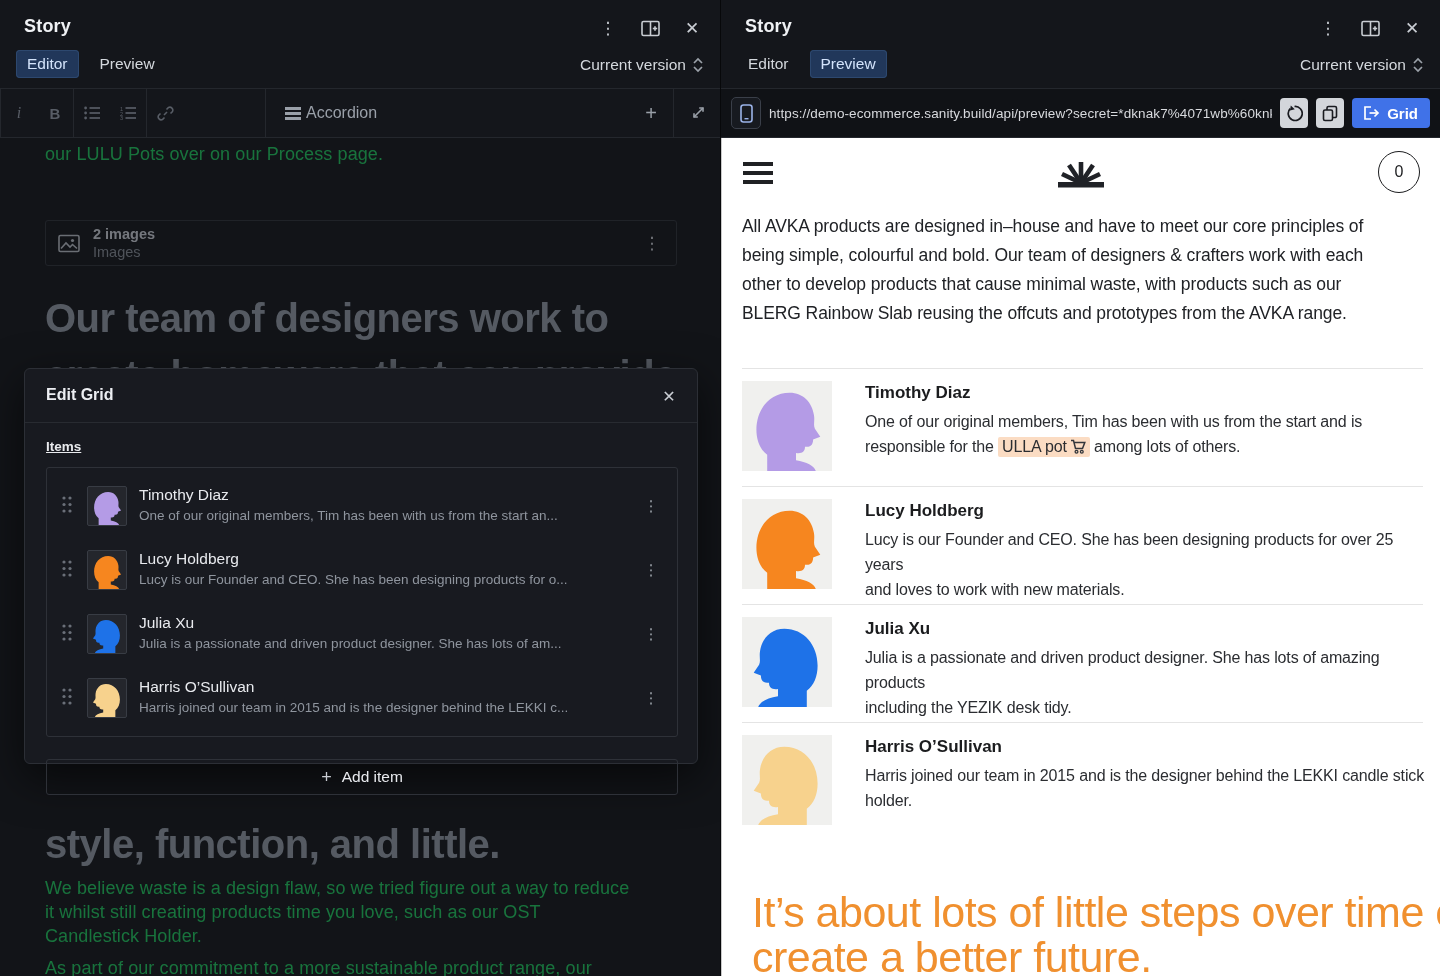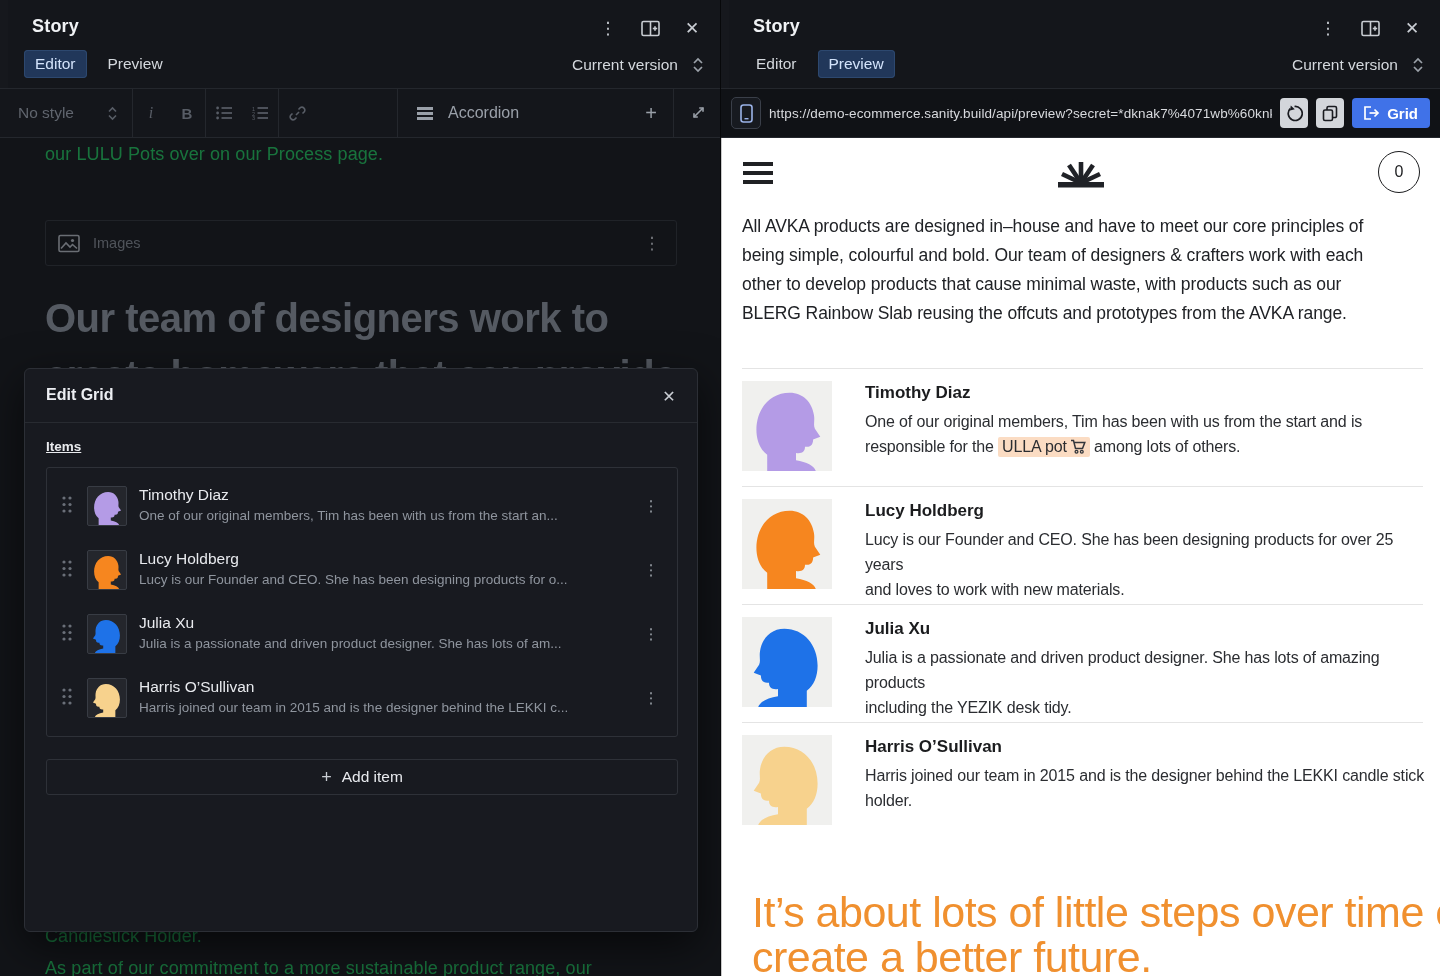--- a/index.html
+++ b/index.html
@@ -6,51 +6,51 @@
   html,body { width:1440px; height:976px; overflow:hidden; background:#0e0f13; font-family:"Liberation Sans", sans-serif; }
   .root { position:relative; width:1440px; height:976px; }
   .pre { white-space:pre-line; }
 
   
   .pane { position:absolute; top:0; height:976px; width:720px; overflow:hidden; }
   .pane-left { left:0; background:#16181d; }
   .pane-right { left:720px; background:#16181d; border-left:1px solid #07080a; }
 
   
-  .pane-header { position:absolute; top:0; left:8px; right:0; height:88px; background:#14161b; z-index:5; }
+  .pane-header { position:absolute; top:0; left:0; right:0; height:88px; background:#14161b; z-index:5; }
   .pane-title { position:absolute; top:16px; left:24px; font-size:18px; font-weight:700; color:#f0f2f5; letter-spacing:.2px; }
   .hdr-icons { position:absolute; top:16px; right:16px; display:flex; gap:18px; align-items:center; }
   .hdr-icon { width:24px; height:24px; display:flex; align-items:center; justify-content:center; color:#c9cdd3; font-size:17px; cursor:pointer; }
   .tabs { position:absolute; top:50px; left:16px; display:flex; gap:10px; }
   .tab { padding:5px 11px; border-radius:4px; font-size:15.5px; color:#d4d8dd; cursor:pointer; }
   .tab.active { background:#21375a; color:#d3e3fb; box-shadow:inset 0 0 0 1px #2d486f; }
-  .version { position:absolute; top:56px; right:16px; display:flex; align-items:center; gap:14px; color:#d4d8dd; font-size:15.5px; }
+  .version { position:absolute; top:56px; right:16px; display:flex; align-items:center; gap:6px; color:#d4d8dd; font-size:15.5px; }
 
   
   .toolbar { position:absolute; top:88px; left:0; right:0; height:50px; background:#14161b; border-top:1px solid #24272d; border-bottom:1px solid #24272d; z-index:5; display:flex; align-items:stretch; }
   .tb-sep { width:1px; background:#24272d; }
   .tb-item { display:flex; align-items:center; justify-content:center; color:#585d66; }
   .tb-style { width:132px; justify-content:space-between; padding:0 14px 0 18px; font-size:15.5px; color:#60656e; }
   .tb-btn { width:36px; font-size:15px; }
-  .tb-block { flex:1; display:flex; align-items:center; padding-left:18px; gap:14px; color:#9aa0a9; font-size:16px; }
+  .tb-block { flex:1; display:flex; align-items:center; padding-left:18px; gap:4px; color:#9aa0a9; font-size:16px; }
   .tb-plus { width:44px; margin-left:auto; color:#9aa0a9; font-size:20px; }
   .tb-collapse { width:46px; color:#9aa0a9; }
 
   
   .editor-body { position:absolute; top:138px; left:0; right:0; bottom:0; }
   .ed-text { position:absolute; left:45px; color:#22c55e; font-size:18px; line-height:24px; letter-spacing:.1px; }
   .images-card { position:absolute; left:45px; top:82px; width:632px; height:46px; border:1px solid #303339; border-radius:3px; display:flex; align-items:center; padding:0 12px; gap:13px; }
   .images-card .meta { flex:1; }
   .images-card .t1 { font-size:14.5px; font-weight:700; color:#c9cdd3; line-height:18px; }
   .images-card .t2 { font-size:14.5px; color:#858b93; line-height:18px; }
   .ed-h2 { position:absolute; left:45px; color:#9098a2; font-size:40px; font-weight:700; line-height:57px; letter-spacing:-.5px; }
   .dim-overlay { position:absolute; top:138px; left:0; right:0; bottom:0; background:rgba(13,15,19,.45); z-index:8; }
 
   
-  .modal { position:absolute; left:24px; top:368px; width:674px; height:564px; background:#181a20; border:1px solid #2c2f36; border-radius:6px; box-shadow:0 14px 44px rgba(0,0,0,.6); z-index:10; }
+  .modal { position:absolute; left:24px; top:368px; width:674px; height:396px; background:#181a20; border:1px solid #2c2f36; border-radius:6px; box-shadow:0 14px 44px rgba(0,0,0,.6); z-index:10; }
   .modal-header { position:relative; height:54px; border-bottom:1px solid #282b31; }
   .modal-title { position:absolute; left:21px; top:17px; font-size:16px; font-weight:700; color:#eceef2; }
   .modal-close { position:absolute; right:14px; top:13px; width:28px; height:28px; display:flex; align-items:center; justify-content:center; color:#c9cdd3; font-size:16px; cursor:pointer; }
   .items-label { position:absolute; left:21px; top:70px; font-size:13.5px; font-weight:700; color:#e8eaed;text-decoration:underline; }
   .items-list { position:absolute; left:21px; top:98px; width:632px; border:1px solid #2e3138; border-radius:3px; padding:6px 0; }
   .item-row { position:relative; height:64px; }
   .drag-handle { position:absolute; left:14px; top:21px; color:#6a6f78; }
   .item-avatar { position:absolute; left:40px; top:12px; width:40px; height:40px; background:#24262c; border:1px solid #383c44; border-radius:2px; overflow:hidden; }
   .item-avatar svg { display:block; width:100%; height:100%; }
   .item-texts { position:absolute; left:92px; top:10px; width:480px; overflow:hidden; }
@@ -130,27 +130,20 @@
       <div class="version">
         <span>Current version</span>
         <svg width="12" height="16" viewBox="0 0 12 16">
             <path d="M2 6 L6 2 L10 6" fill="none" stroke="#9ba1a9" stroke-width="1.7"></path>
             <path d="M2 10 L6 14 L10 10" fill="none" stroke="#9ba1a9" stroke-width="1.7"></path>
           </svg>
       </div>
     </div>
 
     <div class="toolbar">
-      <div class="tb-item tb-style">
-        <span>No style</span>
-        <svg width="11" height="15" viewBox="0 0 11 15">
-            <path d="M2 5.5 L5.5 2 L9 5.5" fill="none" stroke="#585d66" stroke-width="1.6"></path>
-            <path d="M2 9.5 L5.5 13 L9 9.5" fill="none" stroke="#585d66" stroke-width="1.6"></path>
-          </svg>
-      </div>
       <div class="tb-sep"></div>
       <div class="tb-item tb-btn">
           <span style="font-style:italic;font-family:'Liberation Serif',serif;font-size:16px">i</span>
         </div>
       <div class="tb-item tb-btn">
           <span style="font-weight:700">B</span>
         </div>
       <div class="tb-sep"></div>
       <div class="tb-item tb-btn">
         <svg width="17" height="14" viewBox="0 0 17 14">
@@ -205,20 +198,21 @@
     <div class="editor-body">
       <div class="ed-text pre" style="top:4px">our LULU Pots over on our Process page.</div>
 
       <div class="images-card">
         <svg width="22" height="19" viewBox="0 0 22 19">
             <rect x="1" y="1.5" width="20" height="16" rx="1.5" fill="none" stroke="#b7bcc3" stroke-width="1.6"></rect>
             <circle cx="14.5" cy="6.5" r="1.6" fill="#b7bcc3"></circle>
             <path d="M3 14.5 L8 9 L12 13 L14.5 10.5 L19 14.5" fill="none" stroke="#b7bcc3" stroke-width="1.6"></path>
           </svg>
         <div class="meta">
+          <div class="t1">2 images</div>
           <div class="t2">Images</div>
         </div>
         <div class="hdr-icon">
             <span>⋮</span>
           </div>
       </div>
 
       <div class="ed-h2 pre" style="top:152px">Our team of designers work to
 create homeware that can provide</div>
       <div class="ed-h2" style="top:678px">style, function, and little.</div>

